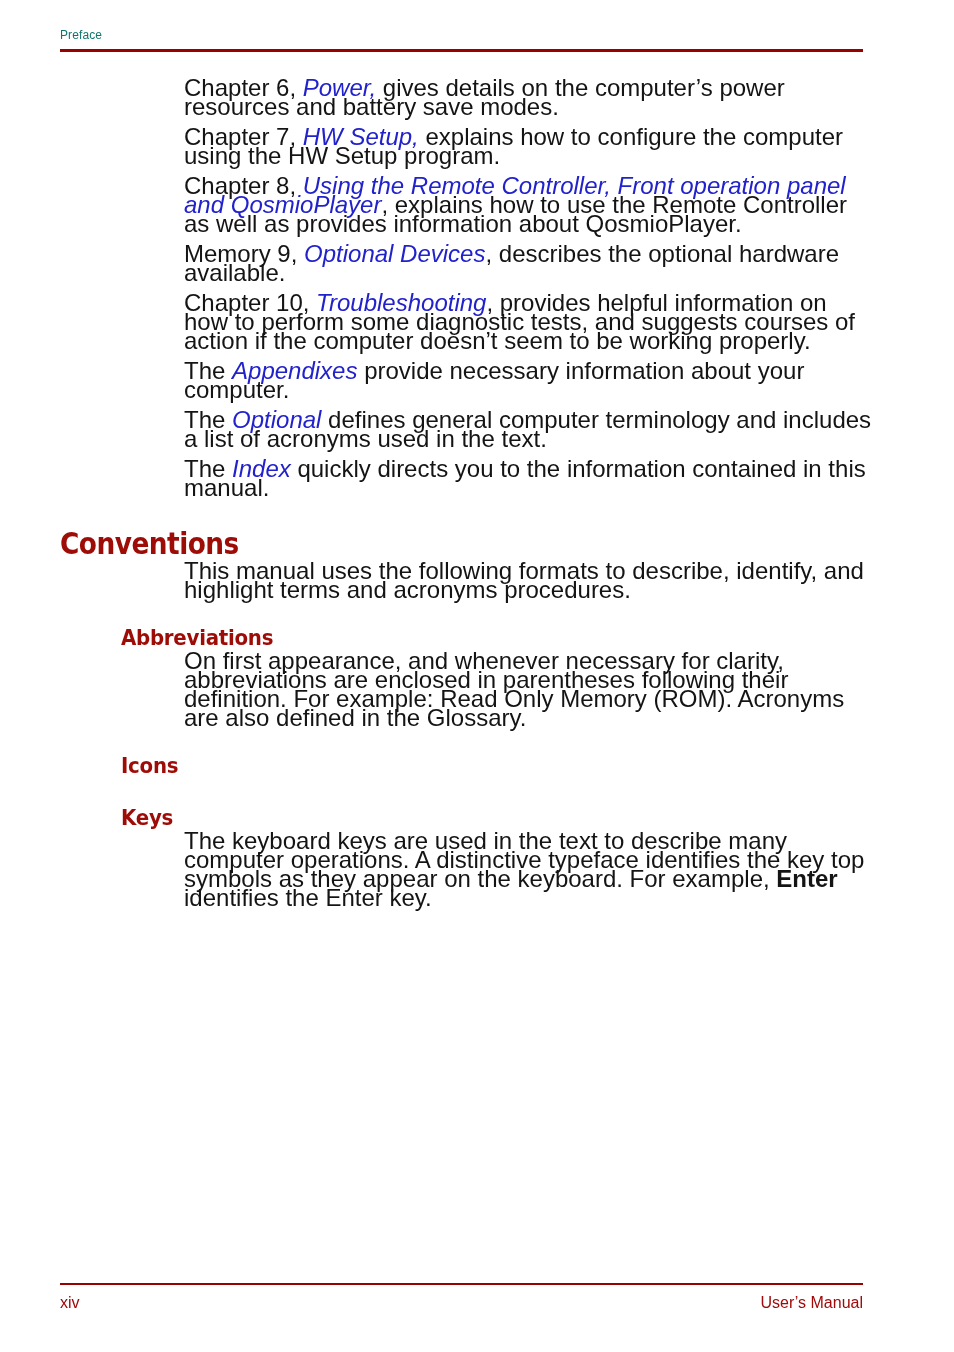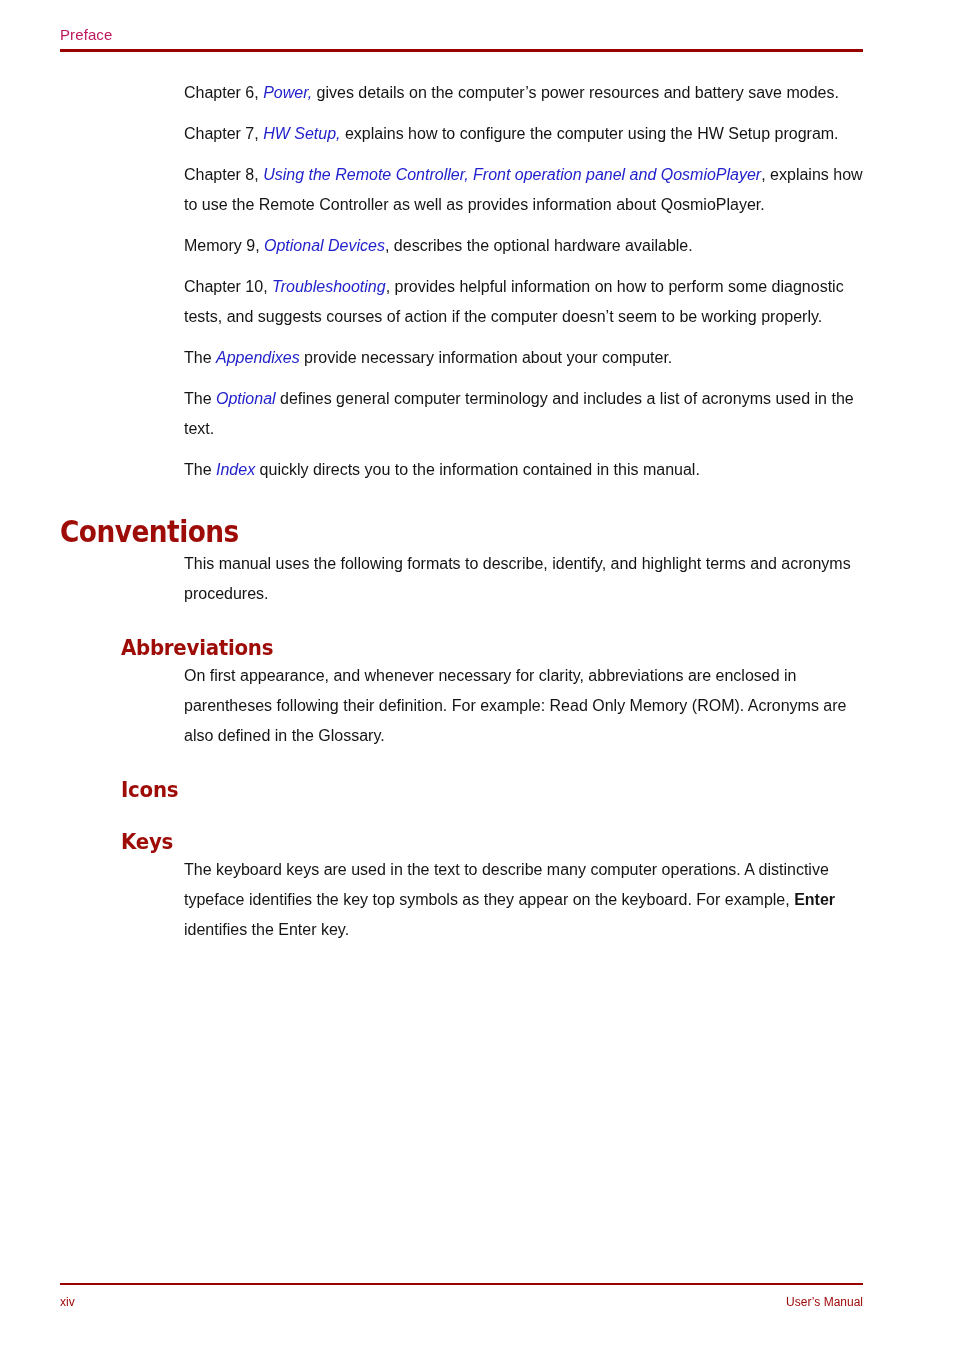--- a/index.html
+++ b/index.html
@@ -21,44 +21,44 @@
   }
 
   
   .page-header {
     position: absolute;
     left: 60px;
     top: 26px;
     width: 803px;
   }
   .page-header .header-label {
-    font-size: 15px;
-    color: #be185d;
+    font-size: 12px;
+    color: #0f766e;
     line-height: 18px;
     letter-spacing: 0.1px;
   }
   .rule {
     height: 3px;
     background: #990000;
     margin-top: 5px;
   }
 
   
   .content {
     position: absolute;
     left: 60px;
     top: 78px;
     width: 815px;
   }
 
   p.body-text {
     margin: 0 0 11px 0;
     padding-left: 124px;
-    font-size: 16px;
-    line-height: 30px;
+    font-size: 24px;
+    line-height: 19px;
     color: #141414;
     text-align: left;
   }
   p.body-text:last-child { margin-bottom: 0; }
 
   .link {
     color: #2222CC;
     font-style: italic;
   }
   .bold { font-weight: bold; margin-top: 32px; }
@@ -103,21 +103,21 @@
     height: 2px;
     background: #990000;
   }
   .footer-row {
     display: flex;
     justify-content: space-between;
     align-items: baseline;
     margin-top: 8px;
   }
   .footer-row .footer-text {
-    font-size: 12px;
+    font-size: 16px;
     line-height: 19px;
     color: #A00A0A;
   }
 </style>
 </head>
 <body>
 
 <div class="page">
 
   <div class="page-header">

